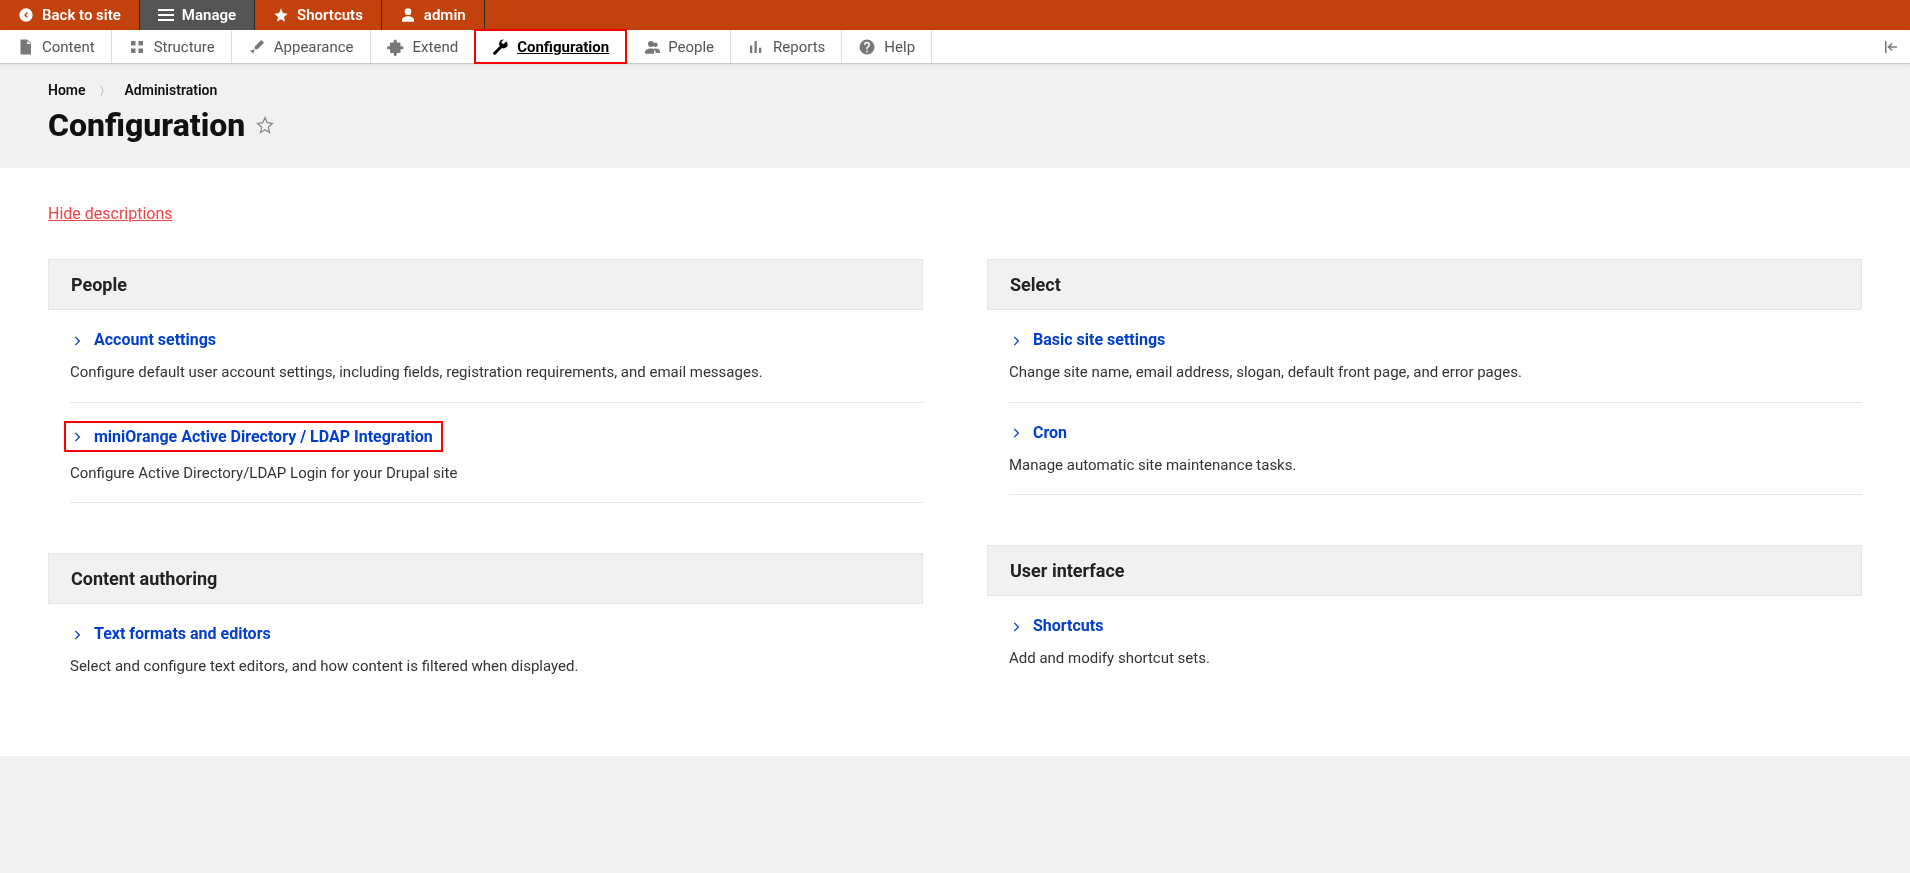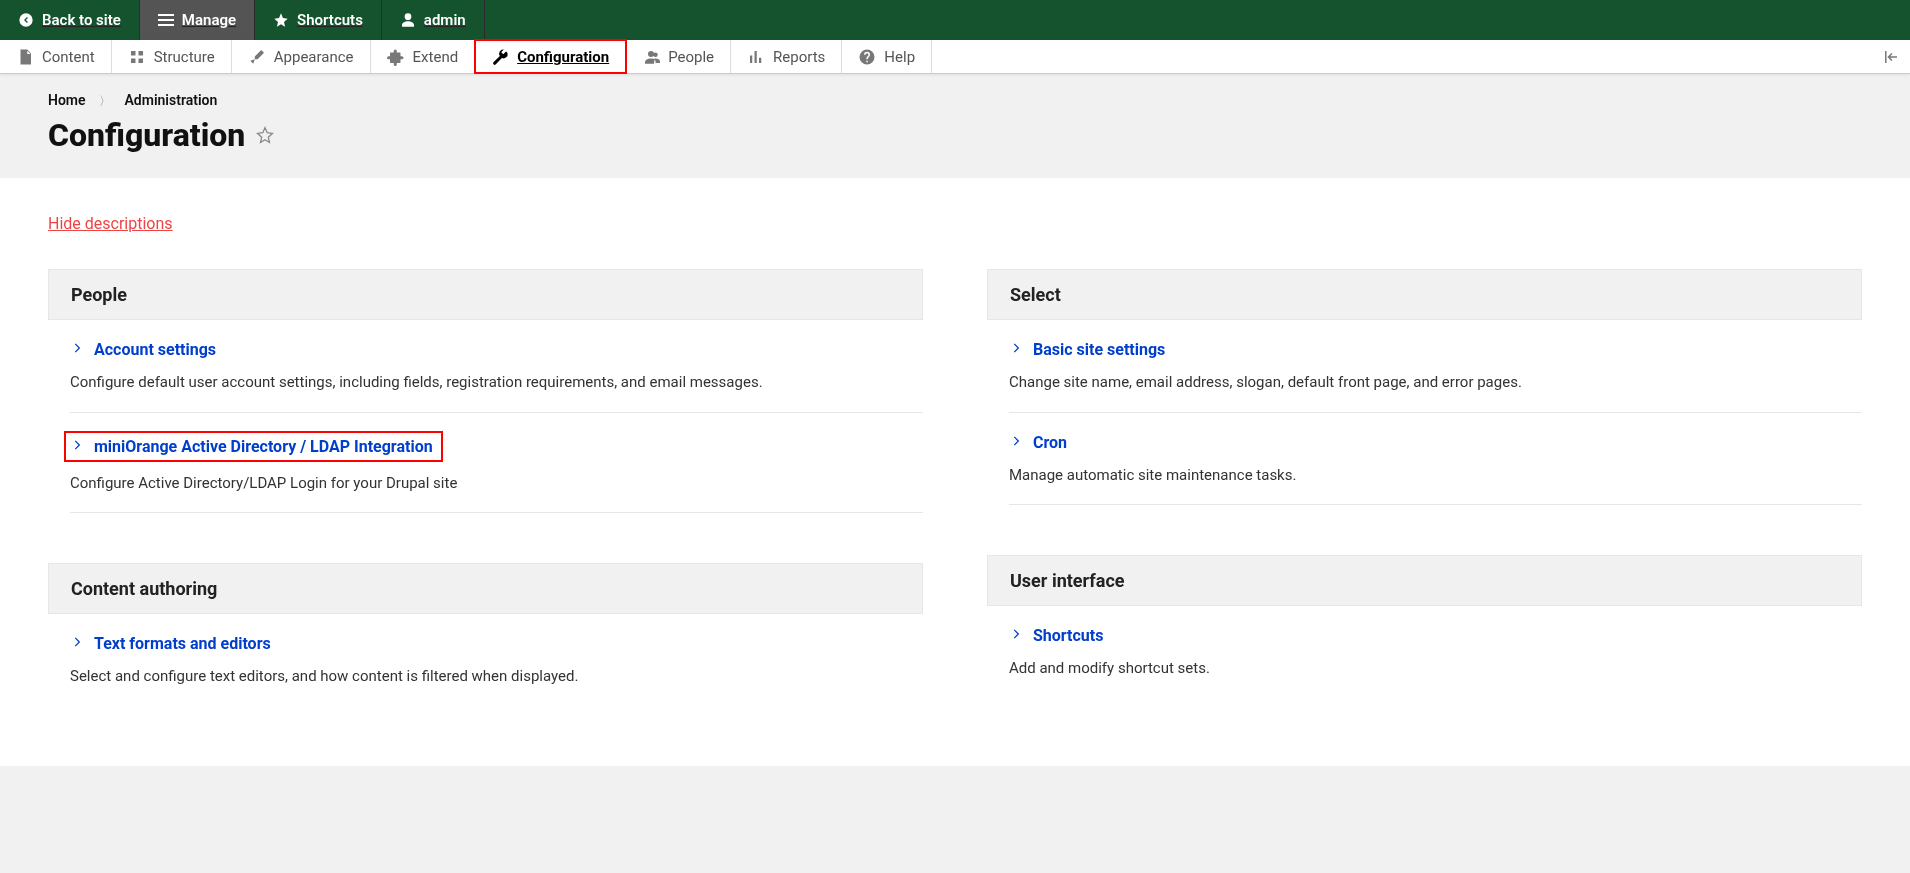--- a/index.html
+++ b/index.html
@@ -1,24 +1,23 @@
 <!DOCTYPE html>
 <html><head>
   <meta charset="utf-8">
   <style>
     * { margin: 0; padding: 0; box-sizing: border-box; }
     body { font-family: -apple-system, BlinkMacSystemFont, "Segoe UI", Roboto, Helvetica, Arial, sans-serif; background: #f1f1f1; color: #222; }
     
     
     .toolbar-top {
-      background: #14532d;
-      height: 40px;
+      background: #c2410c;
+      height: 30px;
       display: flex;
       align-items: stretch;
-      text-decoration: underline;
     }
     .toolbar-top-item {
       display: flex;
       align-items: center;
       padding: 0 18px;
       color: #fff;
       font-size: 15px;
       font-weight: 600;
       cursor: pointer;
       border-right: 1px solid #2b2b2b;
@@ -92,21 +91,21 @@
       padding: 14px 22px;
       font-size: 18px; font-weight:700; color:#222;
     }
     .panel-item {
       border-bottom:1px solid #e6e6e6;
       padding: 18px 22px 18px 0;
       margin-left: 22px;
     }
     .panel-item:last-child{ border-bottom: none;}
     .panel-item-link {
-      display:flex; align-items:flex-start;
+      display:flex; align-items:center;
       color:#003ecc; font-size:16px; font-weight:700;
       cursor:pointer;
       padding: 2px 6px 2px 0;
     }
     .panel-item-link.red-box {
       border: 2px solid #ff0000;
       display:inline-flex;
       padding: 4px 8px 4px 0px;
       margin-left:-6px;
     }

